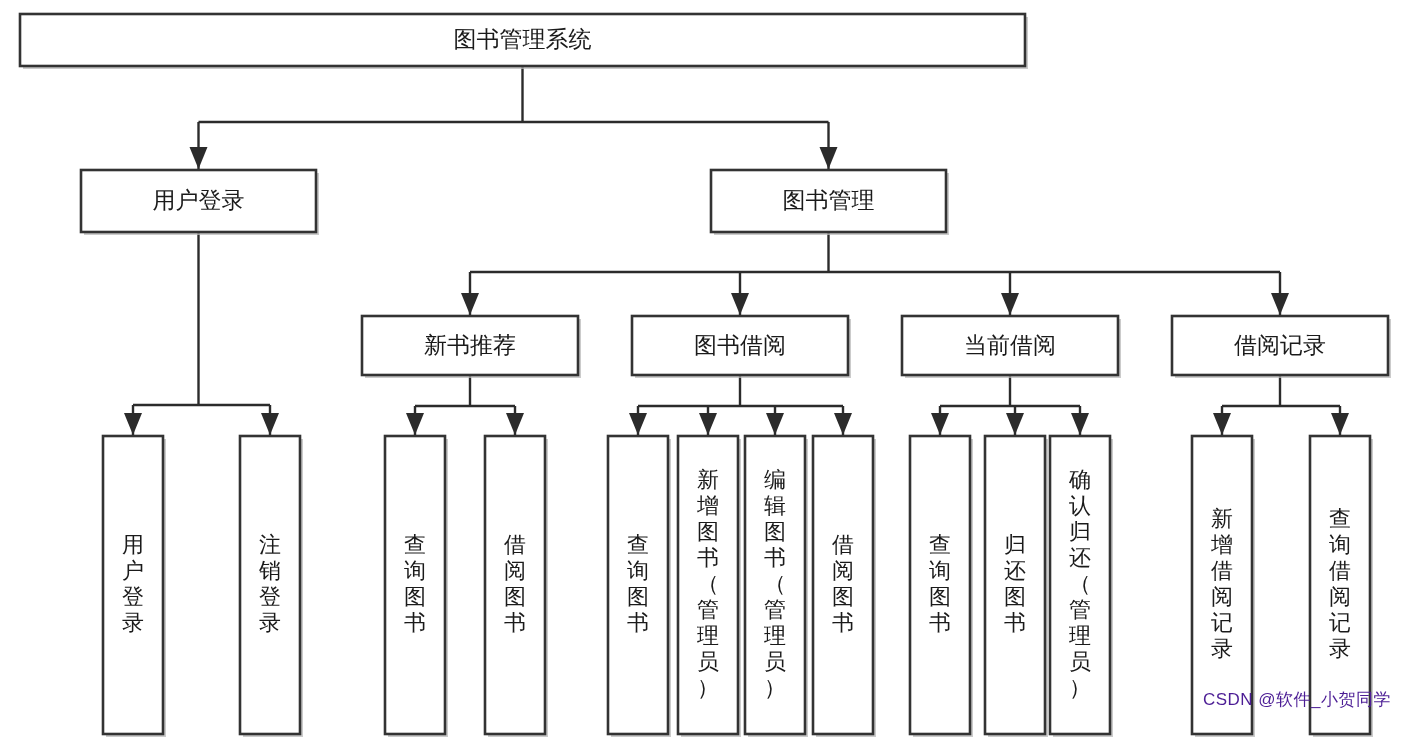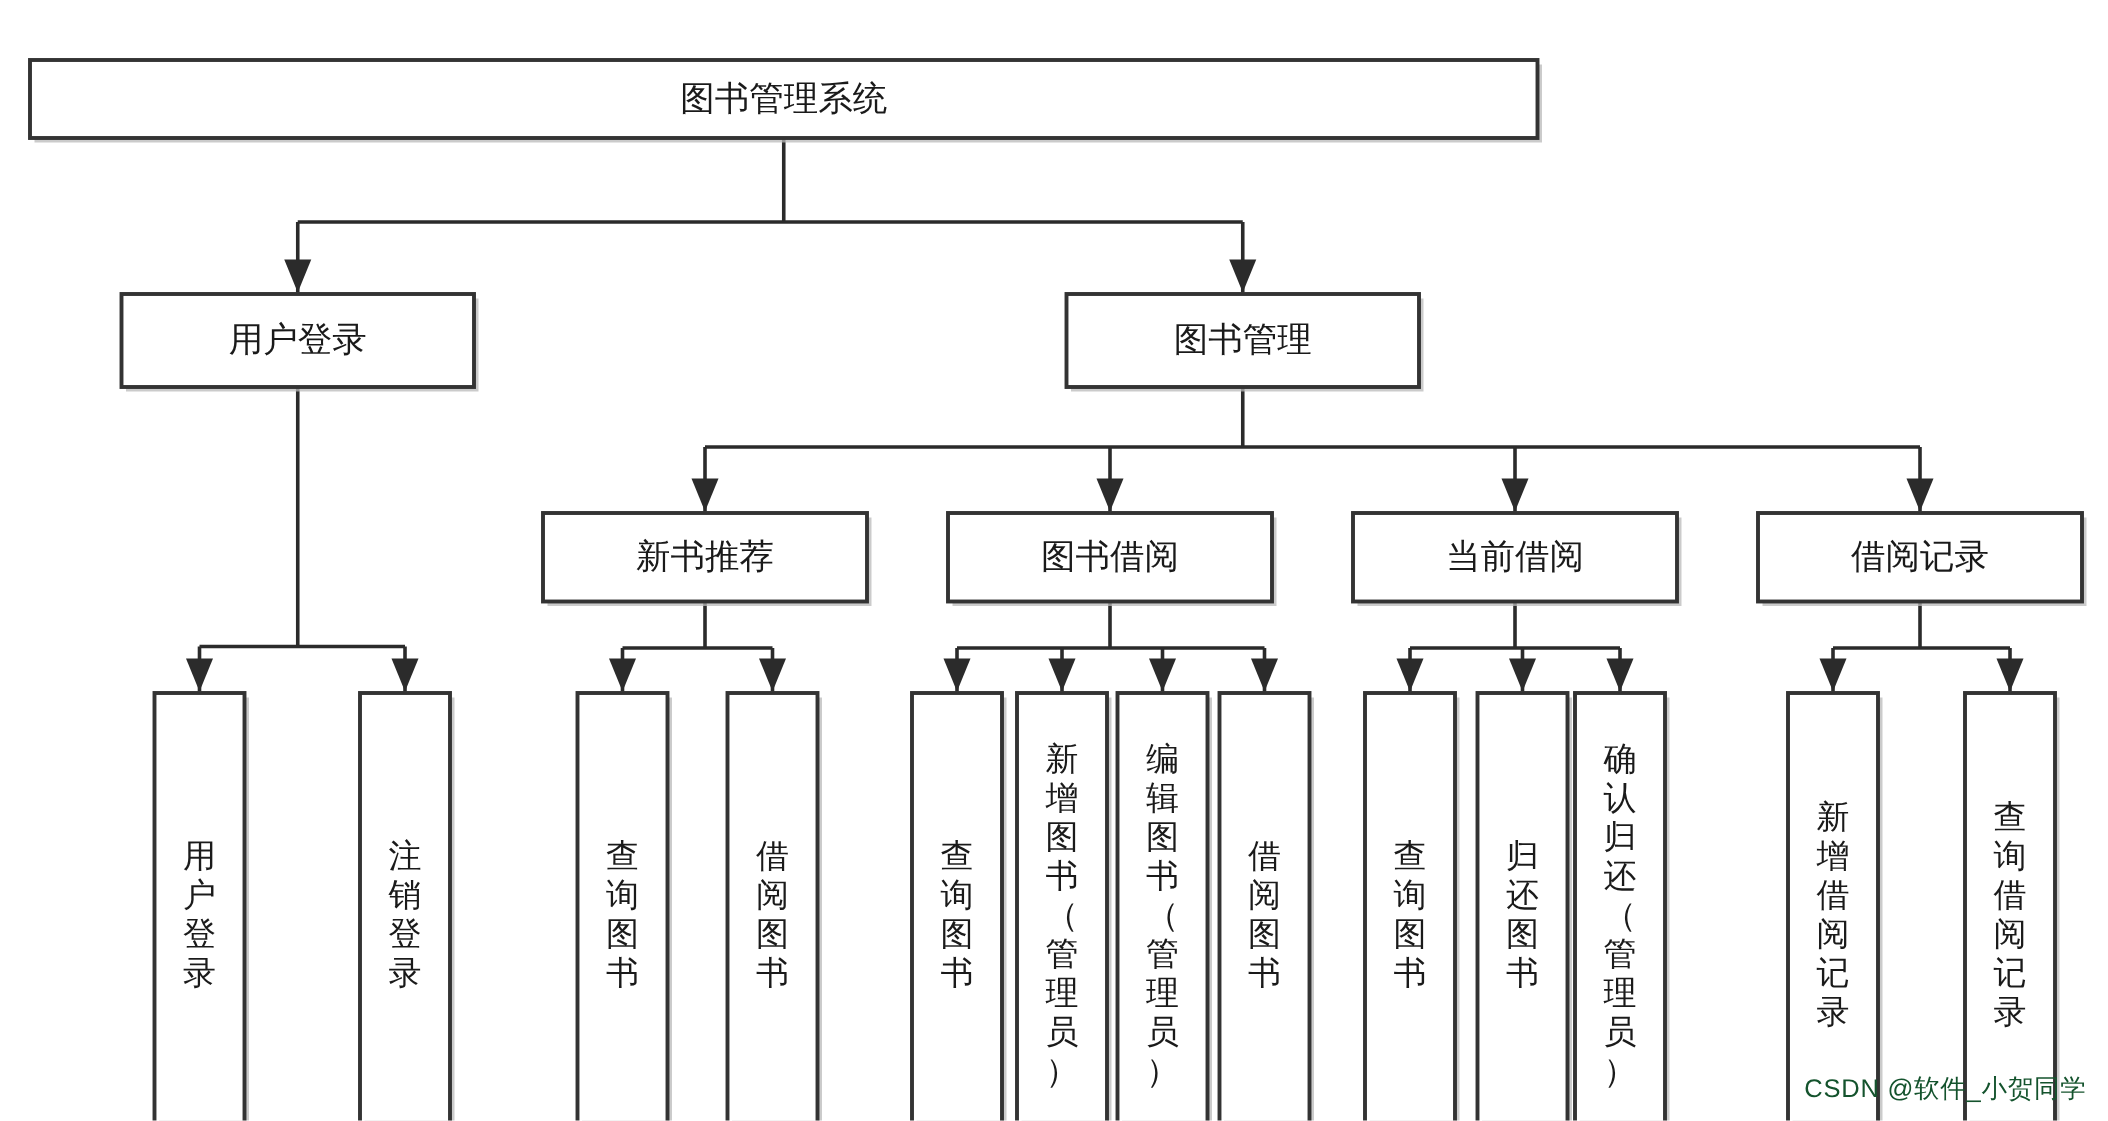--- a/index.html
+++ b/index.html
@@ -13,21 +13,20 @@
     font-family: "Liberation Sans", "DejaVu Sans", sans-serif;
     overflow: hidden;
     position: relative;
   }
   #diagram-root {
     position: absolute;
     left: 0;
     top: 0;
     width: 1405px;
     height: 717px;
-    margin-top: 26px;
   }
   svg.diagram {
     display: block;
     width: 1405px;
     height: 747px;
   }
   .node-box {
     fill: #ffffff;
     stroke: #333333;
     stroke-width: 2.6;
@@ -56,21 +55,21 @@
   }
   .label-v {
     font-size: 22px;
   }
   .watermark {
     position: absolute;
     right: 14px;
     bottom: 6px;
     font-family: "Liberation Sans", "DejaVu Sans", sans-serif;
     font-size: 17px;
-    color: #14532d;
+    color: #4c1d95;
     letter-spacing: 0.5px;
     white-space: nowrap;
     pointer-events: none;
   }
 </style>
 </head>
 <body>
 
 <div id="diagram-root">
   <svg class="diagram" viewBox="0 0 1405 747" xmlns="http://www.w3.org/2000/svg">

